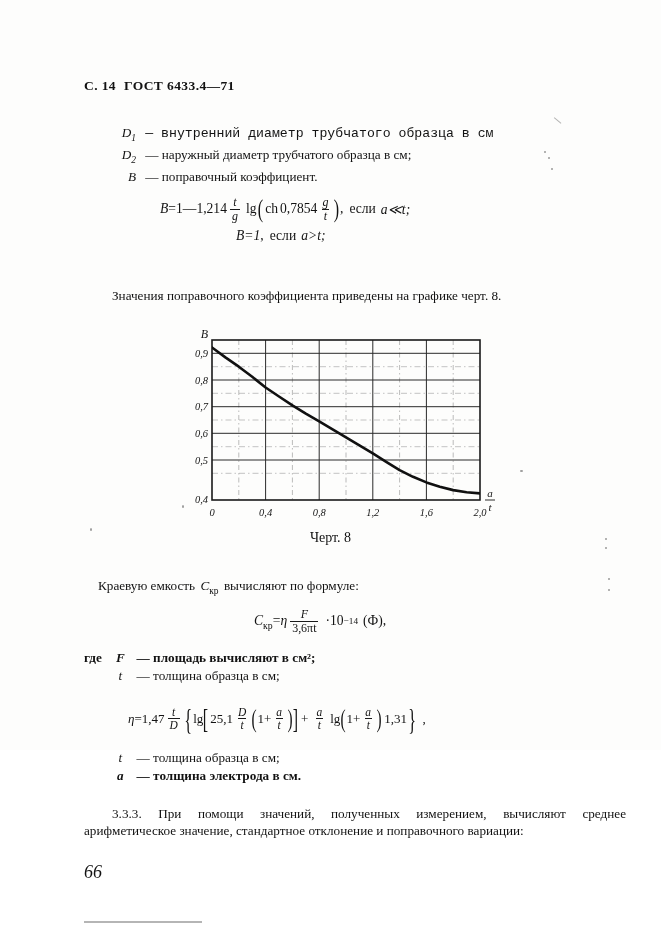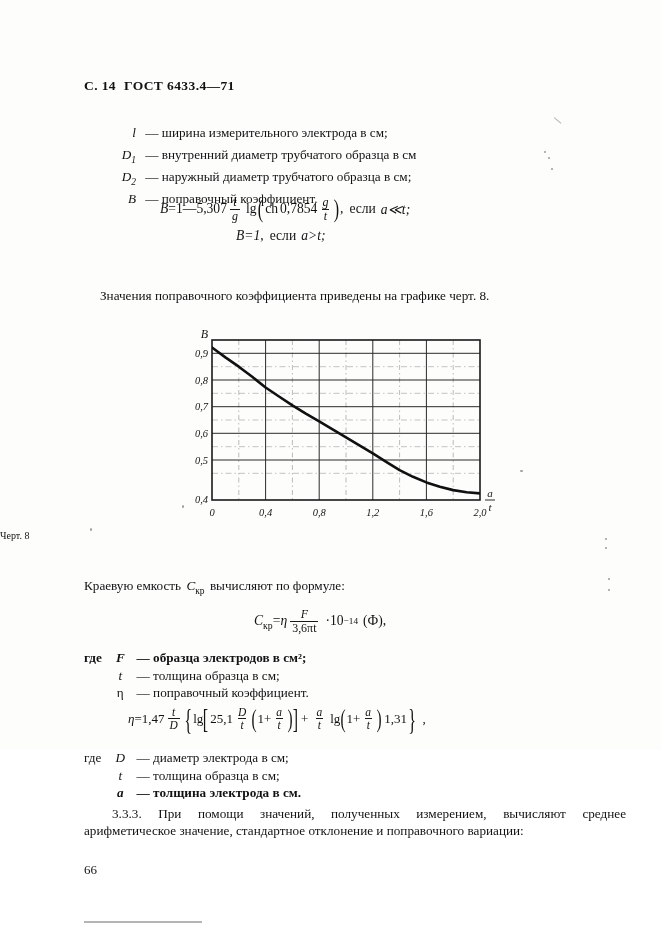--- a/index.html
+++ b/index.html
@@ -117,30 +117,31 @@
     left: 190px;
     top: 330px;
     width: 310px;
     height: 195px;
   }
   .chart-caption {
     position: absolute;
     left: 0;
     top: 530px;
     width: 661px;
-    text-align: left;
-    font-size: 10px;
+    text-align: center;
+    font-size: 14px;
   }
 
   
   .pageno {
     position: absolute;
     left: 84px;
     top: 862px;
-    font-size: 13px;
+    font-size: 18px;
+    font-style: italic;
   }
 
   
   .speck {
     position: absolute;
     background: #4a4a4a;
     border-radius: 50%;
     opacity: 0.55;
   }
   .scanline {
@@ -154,44 +155,40 @@
 
 <div class="page">
 
   <div class="header">
     <span class="pg">С. 14</span><span class="std">ГОСТ 6433.4—71</span>
   </div>
 
   <div class="block" style="left:110px; top:125px;">
     <ul class="deflist" id="deflist1">
       <li>
-        <span class="sym" style="display:inline-block;width:26px;text-align:right;"><i>l</i><sub></sub></span>
-        <span class="rm" style="margin-left:6px;">— ширина измерительного электрода в см;</span>
-      </li>
-      <li>
         <span class="sym" style="display:inline-block;width:26px;text-align:right;"><i>D</i><sub>1</sub></span>
-        <span class="rm" style="margin-left:6px;">— внутренний диаметр трубчатого образца в см</span>
+        <span class="rm" style="margin-left:6px;font-family:Liberation Mono, monospace;">— внутренний диаметр трубчатого образца в см</span>
       </li>
       <li>
         <span class="sym" style="display:inline-block;width:26px;text-align:right;"><i>D</i><sub>2</sub></span>
         <span class="rm" style="margin-left:6px;">— наружный диаметр трубчатого образца в см;</span>
       </li>
       <li>
         <span class="sym" style="display:inline-block;width:26px;text-align:right;"><i>B</i><sub></sub></span>
         <span class="rm" style="margin-left:6px;">— поправочный коэффициент.</span>
       </li>
     </ul>
   </div>
 
   <div class="math" style="left:160px; top:196px;">
     <span class="it">B</span>
     <span>=</span>
     <span>1</span>
     <span>—</span>
-    <span>5,307</span>
+    <span>1,214</span>
     <span class="frac">
       <span class="num it">t</span>
       <span class="den it">g</span>
     </span>
     <span style="margin-left:3px;">lg</span>
     <span class="paren-big">(</span>
     <span style="margin:0 2px;">ch</span>
     <span>0,7854</span>
     <span class="frac">
       <span class="num it">g</span>
@@ -204,21 +201,21 @@
   </div>
 
   <div class="math" style="left:236px; top:228px;">
     <span class="it">B=1</span>
     <span>,</span>
     <span style="margin-left:6px;">если</span>
     <span class="it" style="margin-left:5px;">a&gt;t;</span>
   </div>
 
 
-  <div class="block" style="left:72px; top:288px; width:540px; text-align:justify; text-indent:28px;">Значения поправочного коэффициента приведены на графике черт. 8.</div>
+  <div class="block" style="left:84px; top:288px; width:540px; text-align:justify; text-indent:28px;">Значения поправочного коэффициента приведены на графике черт. 8.</div>
 
   <div class="chart-wrap">
     <svg width="310" height="195" viewBox="0 0 310 195">
       <defs>
         <clipPath id="plotclip">
           <rect x="22" y="10" width="268" height="160"></rect>
         </clipPath>
       </defs>
 
       <g stroke="#8e8e8e" stroke-width="0.8" stroke-dasharray="5 3 1.5 3" opacity="0.75">
@@ -276,21 +273,21 @@
       <g>
         <text x="300" y="167" text-anchor="middle" font-family="Liberation Serif, serif" font-size="11" font-style="italic" fill="#141414">a</text>
         <line x1="295" y1="170" x2="305" y2="170" stroke="#141414" stroke-width="0.9"></line>
         <text x="300" y="181" text-anchor="middle" font-family="Liberation Serif, serif" font-size="11" font-style="italic" fill="#141414">t</text>
       </g>
     </svg>
   </div>
 
   <div class="chart-caption">Черт. 8</div>
 
-  <div class="block" style="left:84px; top:578px;">
+  <div class="block" style="left:98px; top:578px;">
     <span>Краевую емкость</span>
     <span class="sym" style="margin:0 2px;"><i>C</i><sub style="font-style:normal;">кр</sub></span>
     <span>вычисляют по формуле:</span>
   </div>
 
   <div class="math" style="left:254px; top:608px;">
     <span class="it"><span>C</span><sub style="font-style:normal;font-size:0.72em;">кр</sub></span>
     <span>=</span>
     <span class="it">η</span>
     <span class="frac">
@@ -301,31 +298,26 @@
     <span>10</span>
     <span class="sup">−14</span>
     <span style="margin-left:5px;">(Ф),</span>
   </div>
 
   <div class="block" style="left:84px; top:650px;">
     <ul class="deflist">
       <li>
         <span style="display:inline-block;width:24px;font-weight:bold;">где</span>
         <span class="sym" style="display:inline-block;width:18px;text-align:center;font-weight:bold;">F</span>
-        <span style="margin-left:4px;font-weight:bold;">— образца электродов в см²;</span>
+        <span style="margin-left:4px;font-weight:bold;">— площадь вычисляют в см²;</span>
       </li>
       <li>
         <span style="display:inline-block;width:24px;"></span>
         <span class="sym" style="display:inline-block;width:18px;text-align:center;">t</span>
         <span style="margin-left:4px;">— толщина образца в см;</span>
-      </li>
-      <li>
-        <span style="display:inline-block;width:24px;"></span>
-        <span class="sym" style="display:inline-block;width:18px;text-align:center;font-style:normal;">η</span>
-        <span style="margin-left:4px;">— поправочный коэффициент.</span>
       </li>
     </ul>
   </div>
 
   <div class="math" style="left:128px; top:706px; font-size:13px;">
     <span class="it">η</span>
     <span>=</span>
     <span>1,47</span>
     <span class="frac">
       <span class="num it">t</span>
@@ -360,25 +352,20 @@
       <span class="den it">t</span>
     </span>
     <span class="paren-big">)</span>
     <span style="margin-left:2px;">1,31</span>
     <span class="brc">}</span>
     <span style="margin-left:5px;">,</span>
   </div>
 
   <div class="block" style="left:84px; top:750px;">
     <ul class="deflist">
-      <li>
-        <span style="display:inline-block;width:24px;">где</span>
-        <span class="sym" style="display:inline-block;width:18px;text-align:center;">D</span>
-        <span style="margin-left:4px;">— диаметр электрода в см;</span>
-      </li>
       <li>
         <span style="display:inline-block;width:24px;"></span>
         <span class="sym" style="display:inline-block;width:18px;text-align:center;">t</span>
         <span style="margin-left:4px;">— толщина образца в см;</span>
       </li>
       <li>
         <span style="display:inline-block;width:24px;"></span>
         <span class="sym" style="display:inline-block;width:18px;text-align:center;font-weight:bold;">a</span>
         <span style="margin-left:4px;font-weight:bold;">— толщина электрода в см.</span>
       </li>

